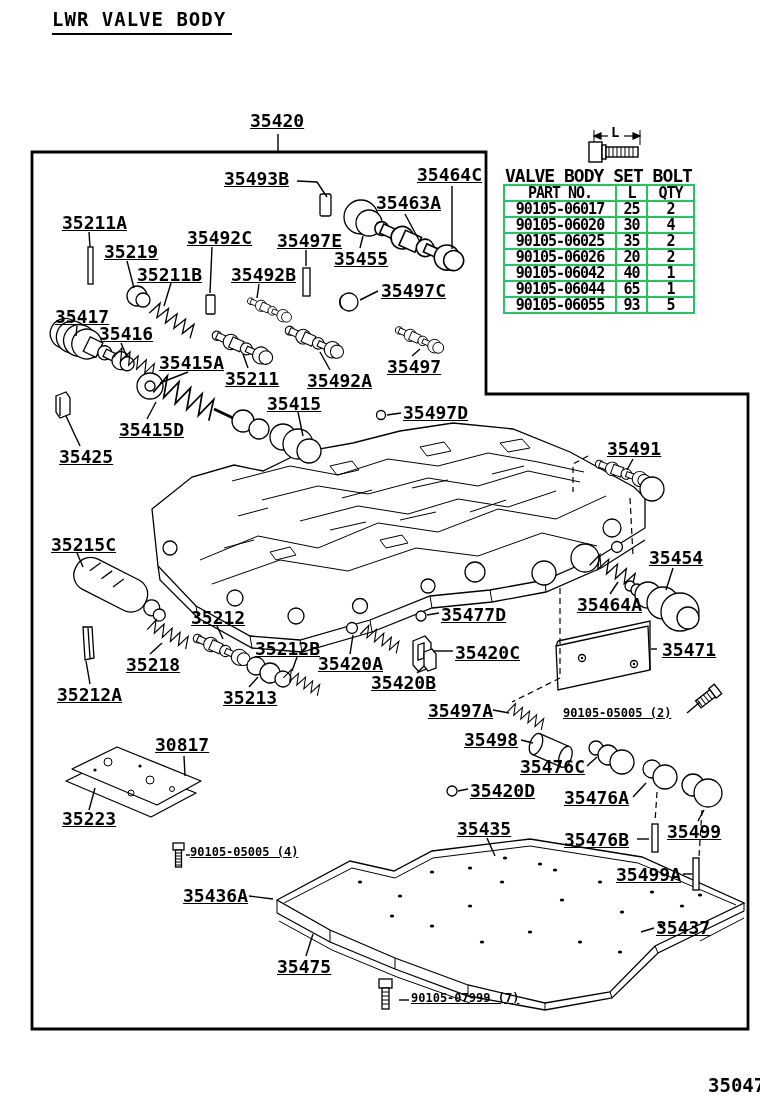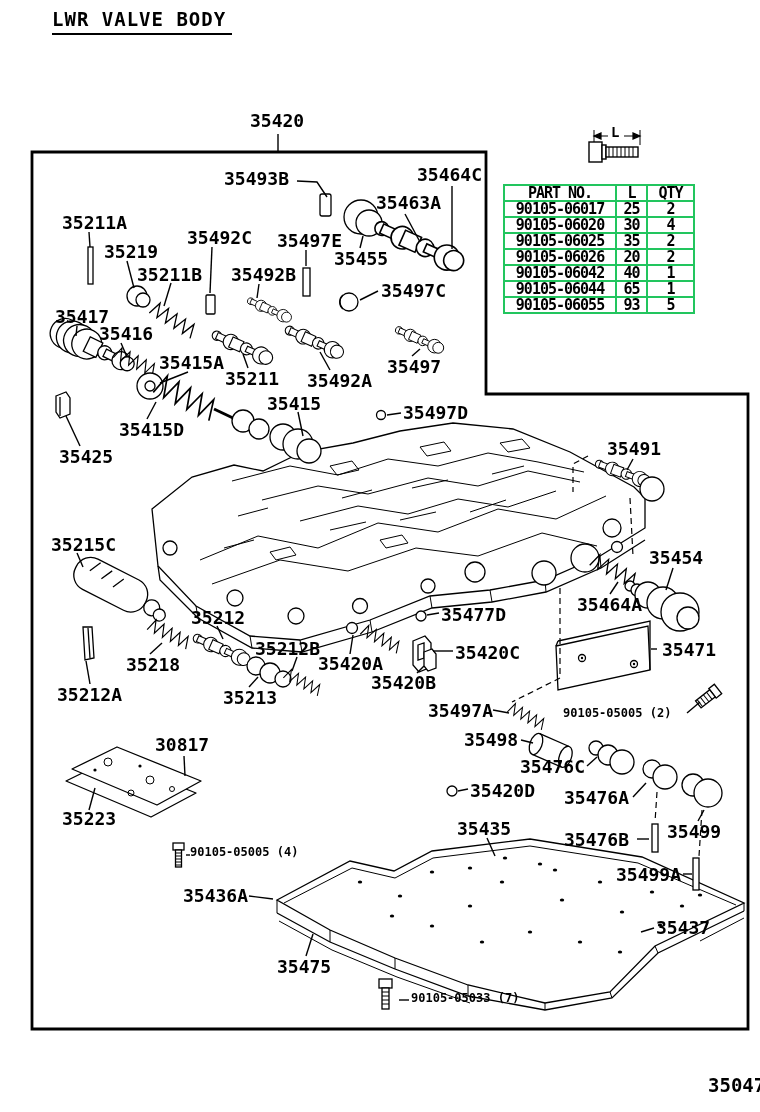--- a/index.html
+++ b/index.html
@@ -1,19 +1,19 @@
 <!DOCTYPE html>
 <html><head>
 <meta charset="utf-8">
 <style>
   html,body{margin:0;padding:0;background:#fff;}
   #page{position:relative;width:760px;height:1112px;background:#fff;color:#000;
-        font-family:"DejaVu Sans Mono",monospace;overflow:hidden;border-radius:22px;}
+        font-family:"DejaVu Sans Mono",monospace;overflow:hidden;}
   .lbl{position:absolute;font:700 18px/1.05 "DejaVu Sans Mono",monospace;color:#000;
-       white-space:nowrap;letter-spacing:0;}
+       white-space:nowrap;letter-spacing:0;text-decoration:underline;}
   .lbl.sm{font-size:12px;}
   .page-title{position:absolute;left:52px;top:8px;font:700 19px "DejaVu Sans Mono",monospace;
        letter-spacing:1px;border-bottom:2px solid #000;padding:0 6px 3px 0;white-space:nowrap;}
   .fig-num{position:absolute;left:708px;top:1074px;font:700 19px "DejaVu Sans Mono",monospace;}
   .bolt-table-title{position:absolute;left:505px;top:165px;font:700 18px "DejaVu Sans Mono",monospace;
        white-space:nowrap;letter-spacing:-1px;}
   .bolt-table{position:absolute;left:503px;top:184px;border-collapse:collapse;}
   .bolt-table th,.bolt-table td{border:2px solid #22c55e;font:700 15px/14px "DejaVu Sans Mono",monospace;
        padding:0;text-align:center;height:13px;letter-spacing:-1px;}
   .col-part{width:110px;} .col-len{width:29px;} .col-qty{width:45px;}
@@ -400,20 +400,21 @@
       <line x1="683" y1="874" x2="692" y2="874"></line>
       <line x1="249" y1="896" x2="273" y2="899"></line>
       <line x1="654" y1="928" x2="641" y2="932"></line>
       <line x1="306" y1="956" x2="313" y2="934"></line>
       <line x1="399" y1="1000" x2="409" y2="1000"></line>
     </g>
   </svg>
 
   <div class="page-title">LWR VALVE BODY</div>
 
+  <div class="bolt-table-title">VALVE BODY SET BOLT</div>
   <div class="dim-l">L</div>
   <table class="bolt-table">
     <tbody>
         <tr>
       <th class="col-part">PART NO.</th>
       <th class="col-len">L</th>
       <th class="col-qty">QTY</th>
     </tr>
     <tr>
       <td>90105-06017</td>
@@ -498,16 +499,16 @@
   <div class="lbl" style="left:564px;top:789px">35476A</div>
   <div class="lbl" style="left:62px;top:810px">35223</div>
   <div class="lbl" style="left:564px;top:831px">35476B</div>
   <div class="lbl" style="left:667px;top:823px">35499</div>
   <div class="lbl" style="left:457px;top:820px">35435</div>
   <div class="lbl sm" style="left:190px;top:846px">90105-05005 (4)</div>
   <div class="lbl" style="left:616px;top:866px">35499A</div>
   <div class="lbl" style="left:183px;top:887px">35436A</div>
   <div class="lbl" style="left:656px;top:919px">35437</div>
   <div class="lbl" style="left:277px;top:958px">35475</div>
-  <div class="lbl sm" style="left:411px;top:992px">90105-05033 (7)</div>
+  <div class="lbl sm" style="left:411px;top:992px">90105-07999 (7)</div>
 
   <div class="fig-num">350471</div>
 </div>
 
 </body></html>

